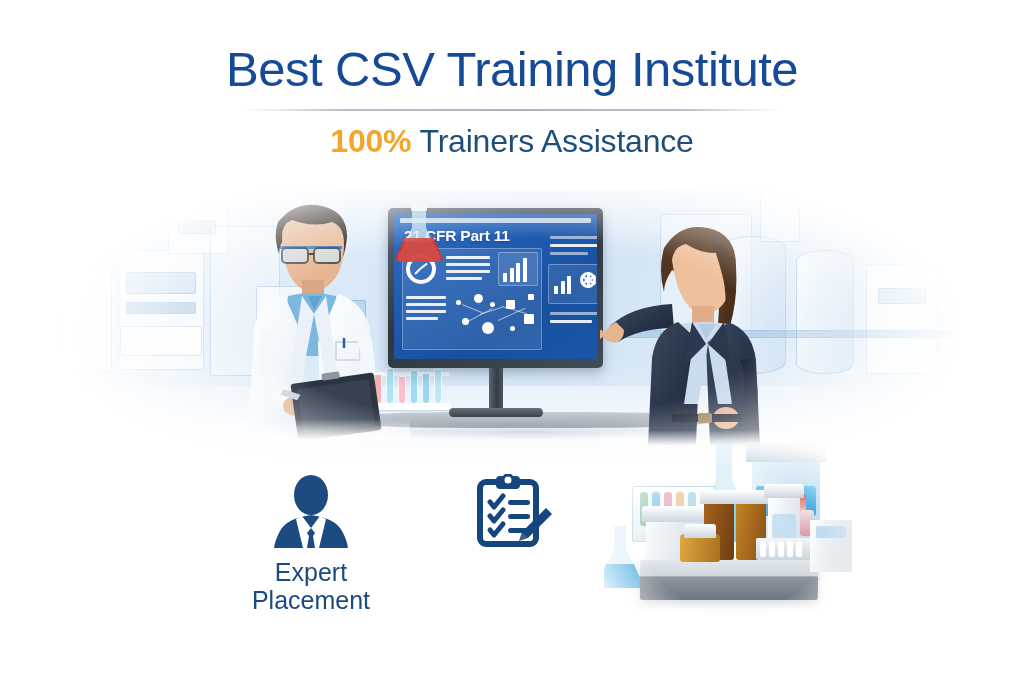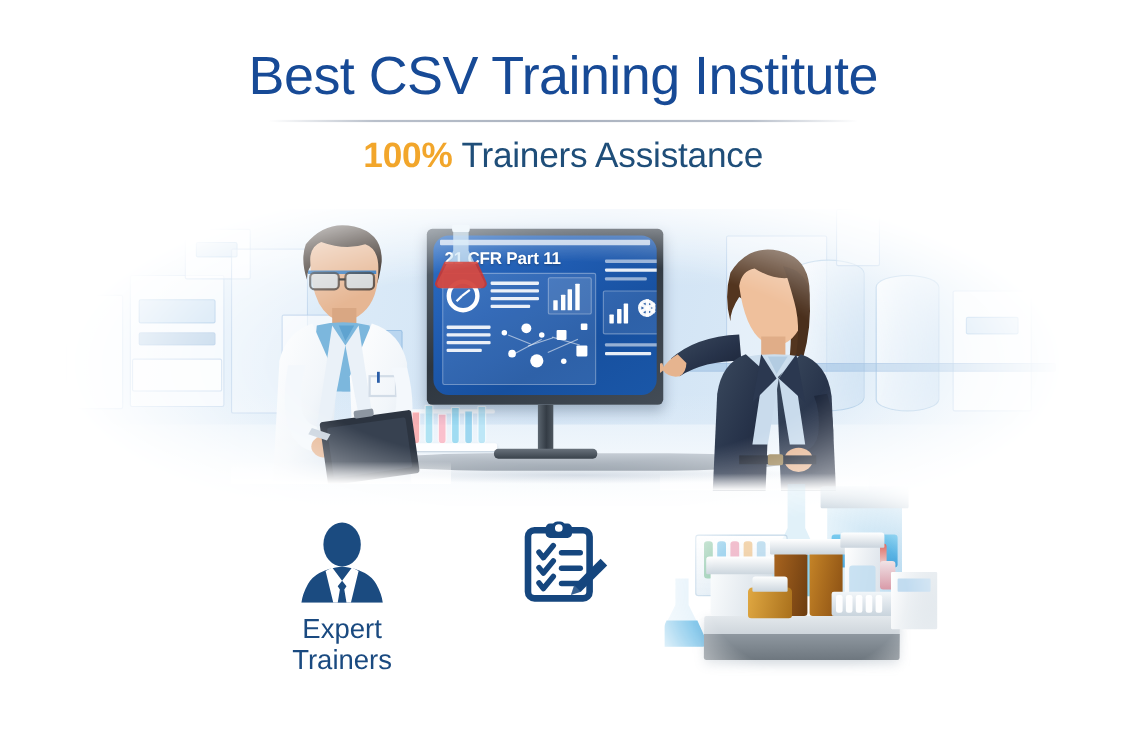--- a/index.html
+++ b/index.html
@@ -54,21 +54,21 @@
   
   .counter { position:absolute; left:270px; top:222px; width:390px; height:16px;
     background:linear-gradient(to bottom,#c6cdd5,#9aa3ad); border-radius:50%/70%; }
   .counter-shadow { position:absolute; left:250px; top:234px; width:430px; height:16px;
     background:radial-gradient(ellipse at center, rgba(120,140,165,.30), rgba(255,255,255,0) 70%); }
 
   
   .monitor { position:absolute; left:328px; top:18px; width:215px; height:160px; }
   .mon-bezel { position:absolute; inset:0; background:linear-gradient(150deg,#5f6a75,#2e363f 45%,#434c56);
     border-radius:5px; padding:6px 6px 9px 6px; box-shadow:0 5px 12px rgba(40,60,85,.32); }
-  .mon-screen { position:relative; width:100%; height:100%; border-radius:14px; overflow:hidden;
+  .mon-screen { position:relative; width:100%; height:100%; border-radius:2px; overflow:hidden;
     background:linear-gradient(150deg,#2f6fc4 0%, #1f5bb0 38%, #17509f 68%, #1a57a8 100%); }
   .mon-topbar { position:absolute; left:6px; right:6px; top:4px; height:5px; background:rgba(255,255,255,.72); border-radius:1px; }
   .mon-title { position:absolute; left:10px; top:13px; color:#fff; font-weight:bold; font-size:15.5px;
     letter-spacing:-0.2px; text-shadow:0 1px 2px rgba(0,0,0,.30); white-space:nowrap; }
   .mon-panel { position:absolute; background:rgba(255,255,255,.10); border:1px solid rgba(255,255,255,.30); border-radius:2px; }
   .line { position:absolute; background:rgba(255,255,255,.90); border-radius:1px; height:3px; }
   .line.f { background:rgba(255,255,255,.55); }
   .gauge { position:absolute; left:12px; top:40px; width:30px; height:30px; border-radius:50%;
     border:4px solid #fff; }
   .gauge:after { content:""; position:absolute; left:50%; top:50%; width:9px; height:2px; background:#fff;
@@ -360,21 +360,21 @@
       <div class="ficon">
         <svg width="90" height="74" viewBox="0 0 90 74">
           <ellipse cx="45" cy="21" rx="17" ry="20" fill="#1b4b80"></ellipse>
           <path d="M45 41 q-24 3 -31 16 q-5 9 -6 17 h74 q-1 -8 -6 -17 q-7 -13 -31 -16z" fill="#1b4b80"></path>
           <path d="M36 42 l9 12 l9 -12 l6 3 l-7 29 h-16 l-7 -29z" fill="#ffffff"></path>
           <path d="M45 54 l-4 5 l2 3 l-2 12 h8 l-2 -12 l2 -3z" fill="#1b4b80"></path>
         </svg>
       </div>
       <div class="flabel">
         <div>Expert</div>
-        <div>Trainers</div>
+        <div>Placement</div>
       </div>
     </div>
 
     <div class="feature">
       <div class="ficon">
         <svg width="82" height="74" viewBox="0 0 82 74">
           <rect x="8" y="8" width="56" height="62" rx="6" fill="none" stroke="#15467e" stroke-width="6"></rect>
           <rect x="24" y="2" width="24" height="13" rx="4" fill="#15467e"></rect>
           <circle cx="36" cy="6" r="5" fill="#ffffff" stroke="#15467e" stroke-width="3"></circle>
           <path d="M18 28 l4 5 l9 -11" fill="none" stroke="#15467e" stroke-width="5" stroke-linecap="round" stroke-linejoin="round"></path>

